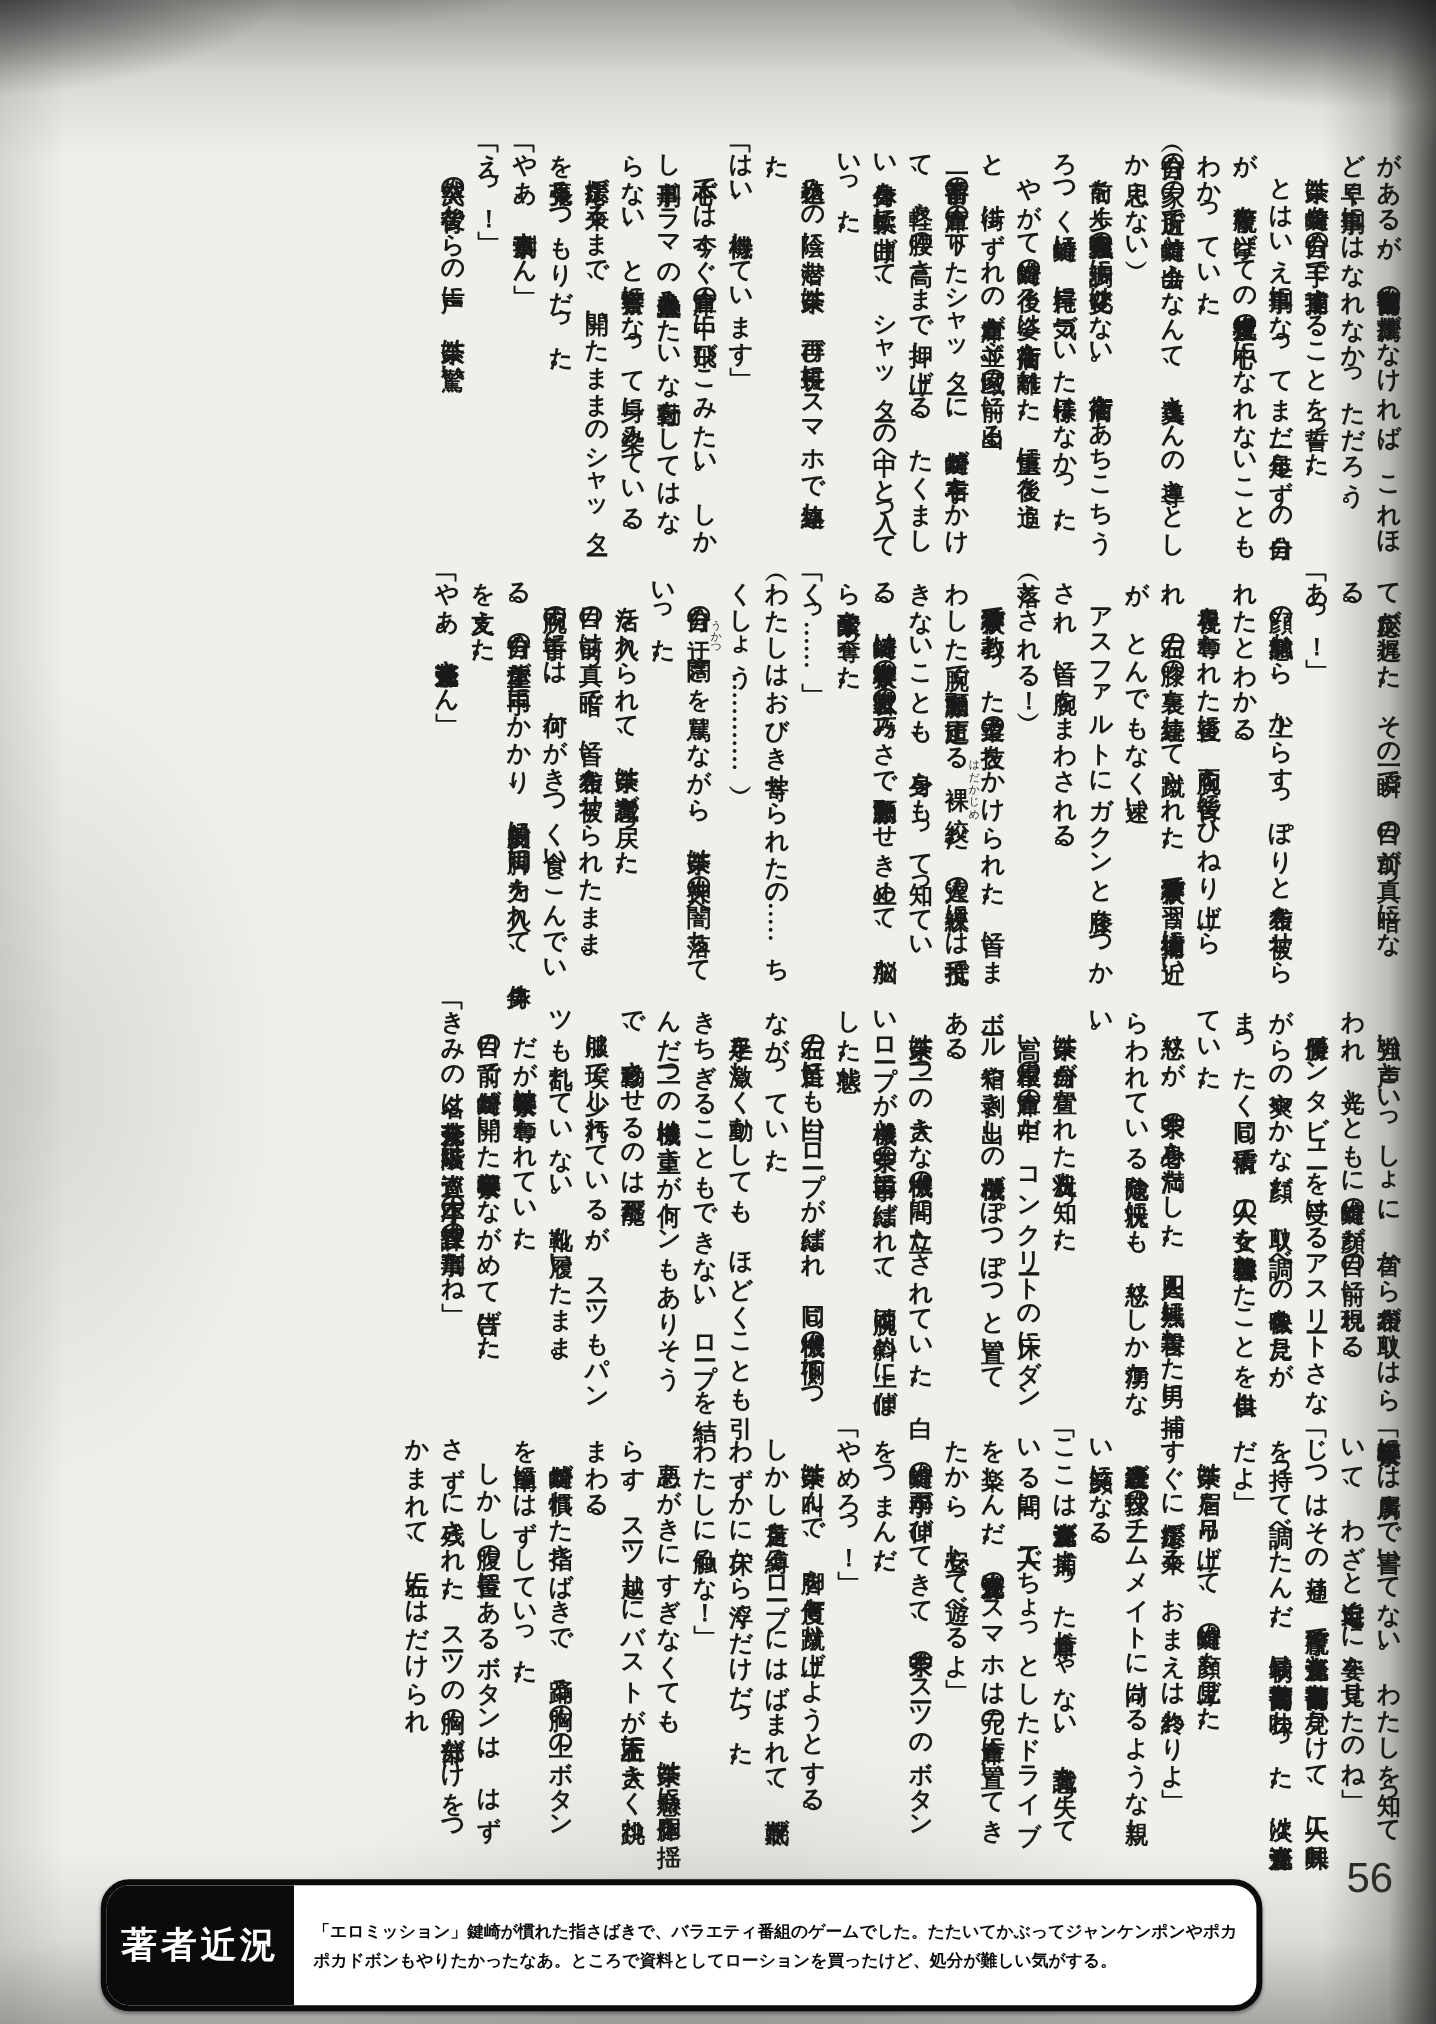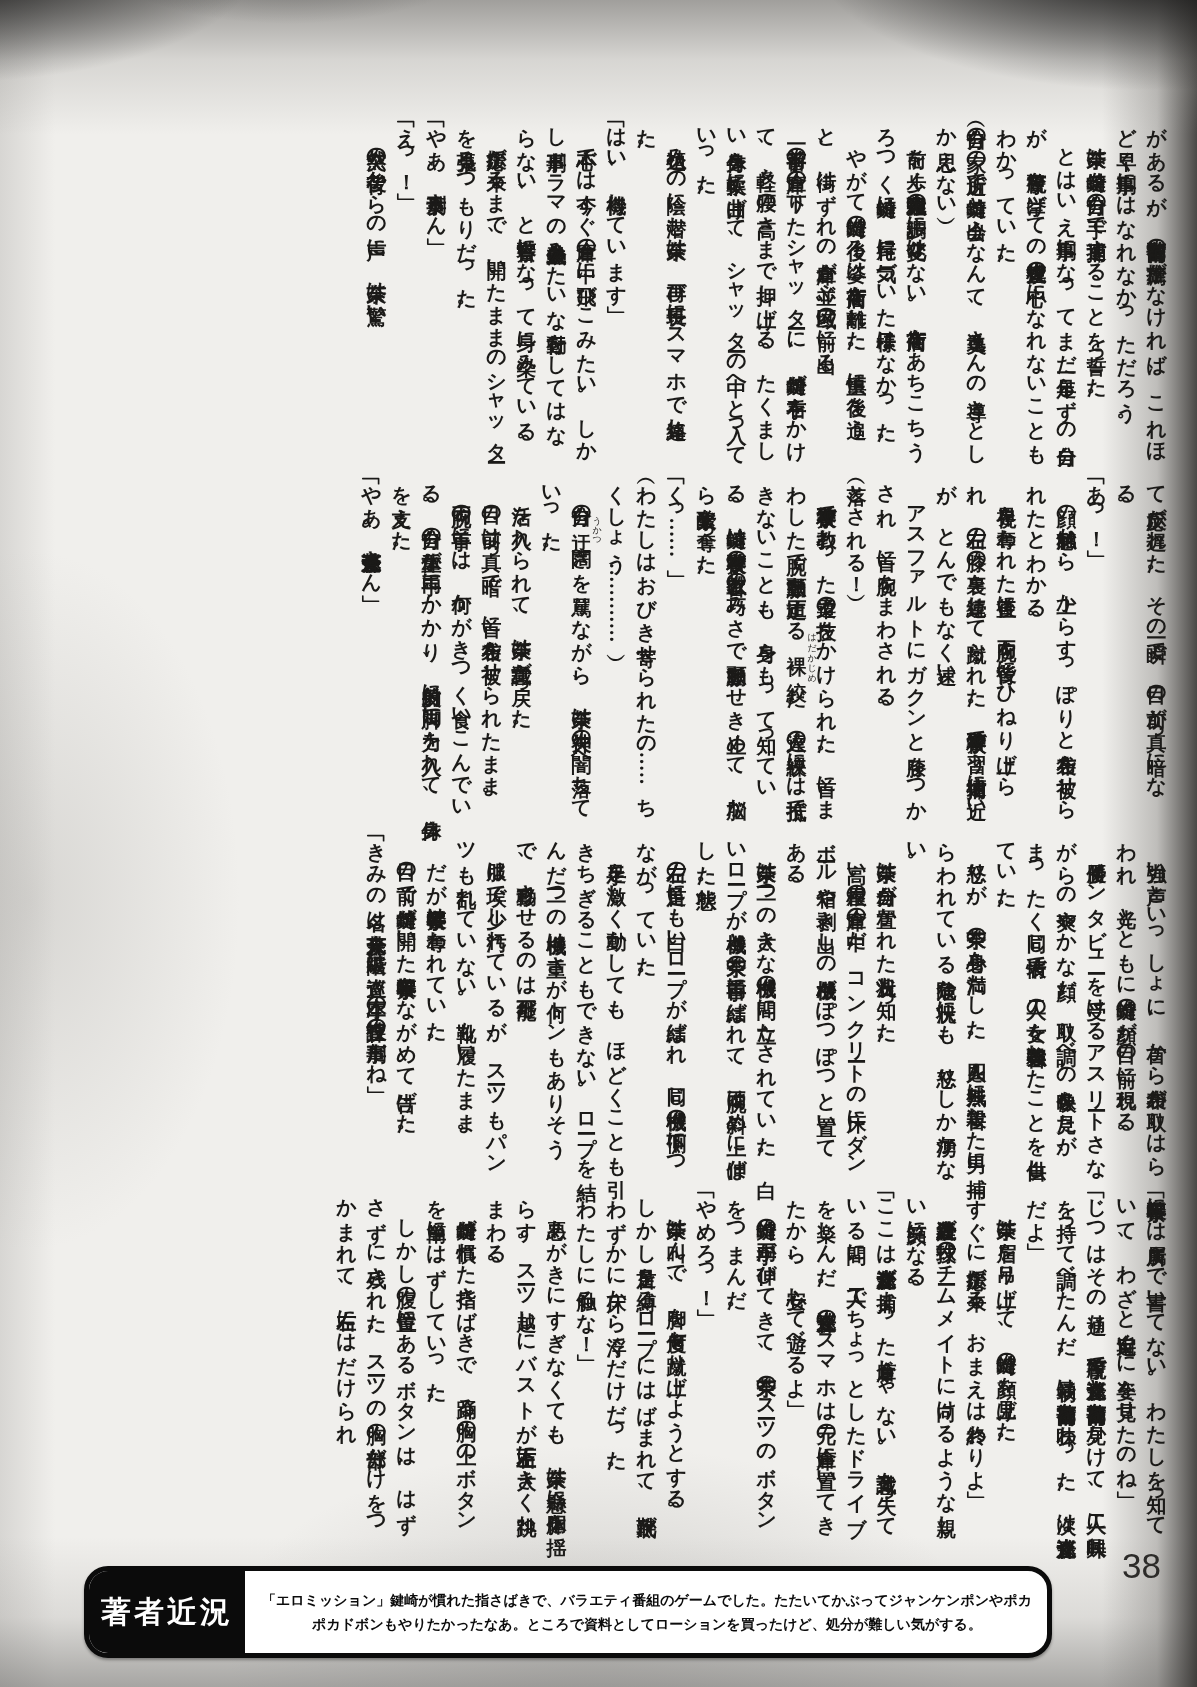--- a/index.html
+++ b/index.html
@@ -43,29 +43,28 @@
   .pagenum{
     position:absolute;
     top:1546px;right:36px;
     font-family:"Liberation Sans", sans-serif;
     font-size:35px;
     color:#2c2b29;
   }
   .footer{
     position:absolute;
     left:84px;top:1566px;
-    width:968px;height:92px;
+    width:968px;height:110px;
     box-sizing:border-box;
     background:#ffffff;
     border:5px solid #0b0b0b;
     border-radius:24px;
     display:flex;
     overflow:hidden;
     box-shadow:0 2px 3px rgba(0,0,0,0.35);
-    text-align:center;
   }
   .footer-label{
     flex:0 0 156px;
     background:#0b0b0b;
     color:#ffffff;
     display:flex;align-items:center;justify-content:center;
     font-family:"Liberation Sans", sans-serif;
     font-weight:bold;
     font-size:30px;
     letter-spacing:3px;
@@ -141,20 +140,20 @@
       <p>「ここは光森巡査が捕まった倉庫じゃない。意識を失っている間に、二人でちょっとしたドライブを楽しんだ。光森巡査のスマホは元の倉庫に置いてきたから、安心して遊べるよ」</p>
       <p>　鍵崎の両手が伸びてきて、茉奈のスーツのボタンをつまんだ。</p>
       <p>「やめろっ！」</p>
       <p>　茉奈は叫んで、脚を何度も蹴り上げようとする。しかし足首を縛るロープにはばまれて、靴底がわずかに床から浮くだけだった。</p>
       <p>「わたしに触るな！」</p>
       <p>　悪あがきにすぎなくても、茉奈は懸命に胴体を揺らす。スーツ越しにバストが上下左右に大きく跳ねまわる。</p>
       <p>　鍵崎が慣れた指さばきで、踊る胸の上のボタンを簡単にはずしていった。</p>
       <p>　しかし腹の位置にあるボタンは、はずさずに残された。スーツの胸の部分だけをつかまれて、左右にはだけられ</p>
     </section>
 
-  <div class="pagenum">38</div>
+  <div class="pagenum">56</div>
 
   <div class="footer">
     <div class="footer-label">著者近況</div>
     <div class="footer-text">「エロミッション」鍵崎が慣れた指さばきで、バラエティ番組のゲームでした。たたいてかぶってジャンケンポンやポカポカドボンもやりたかったなあ。ところで資料としてローションを買ったけど、処分が難しい気がする。</div>
   </div>
 
 </div>
 
 </body></html>

